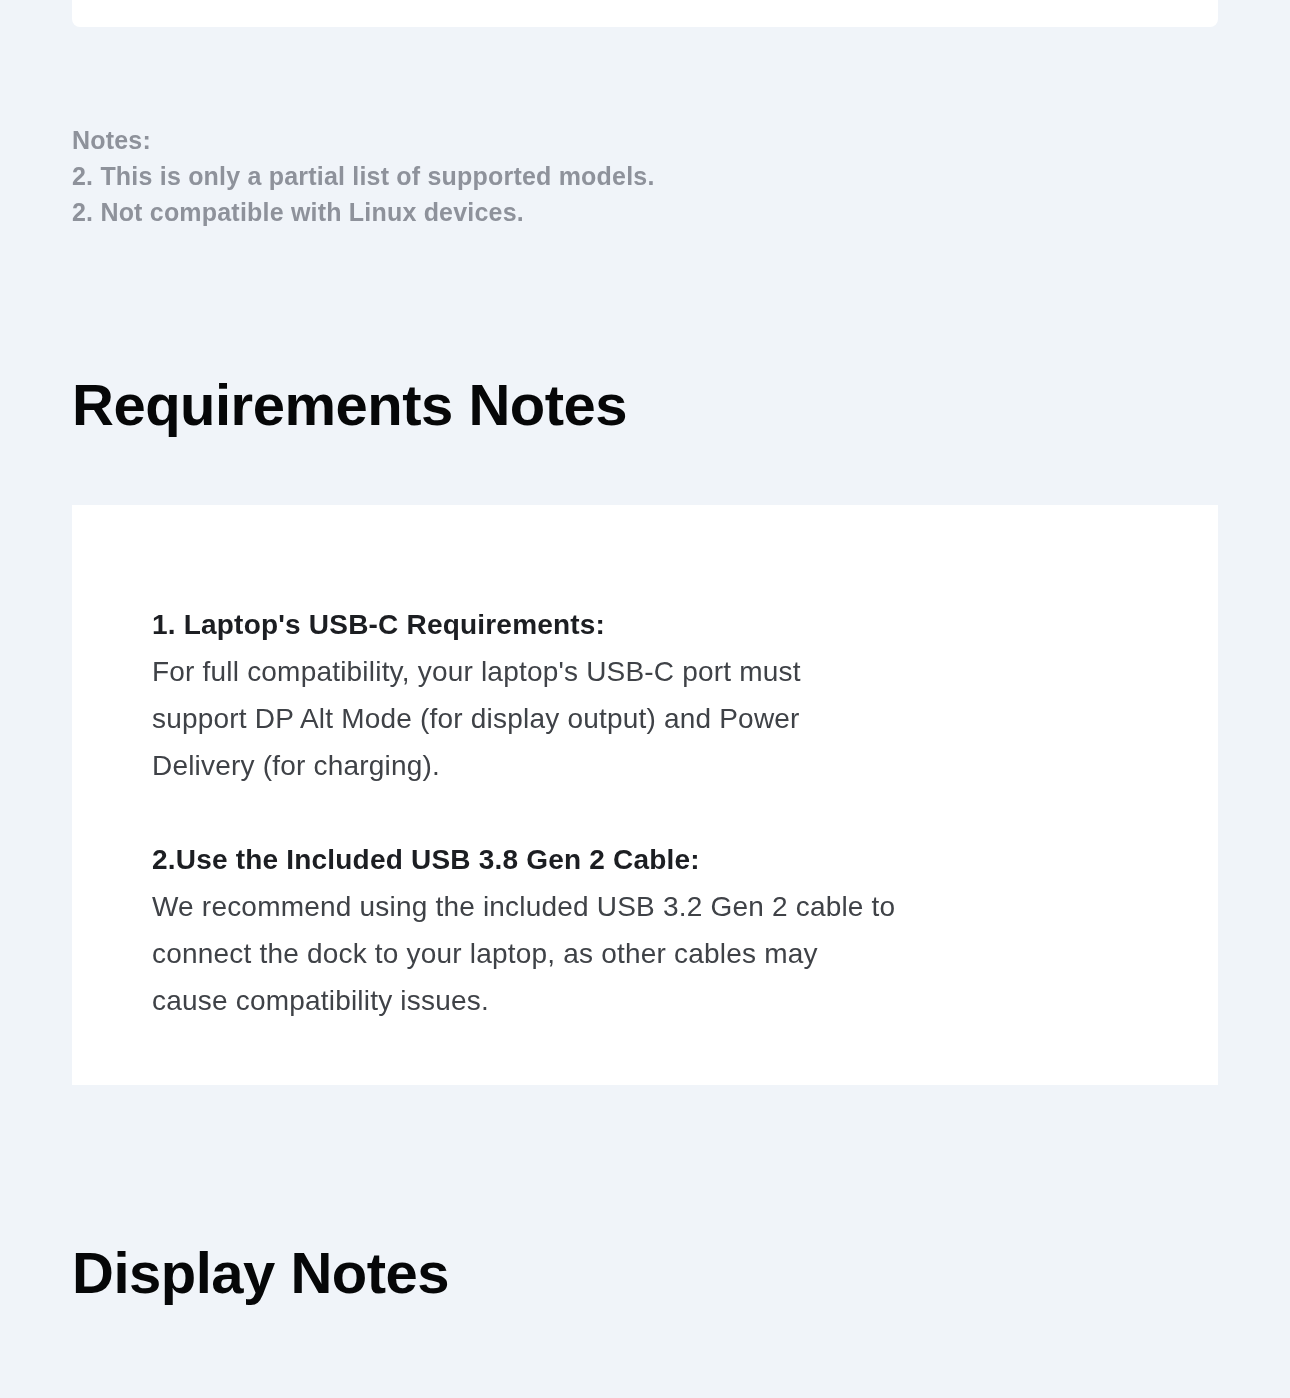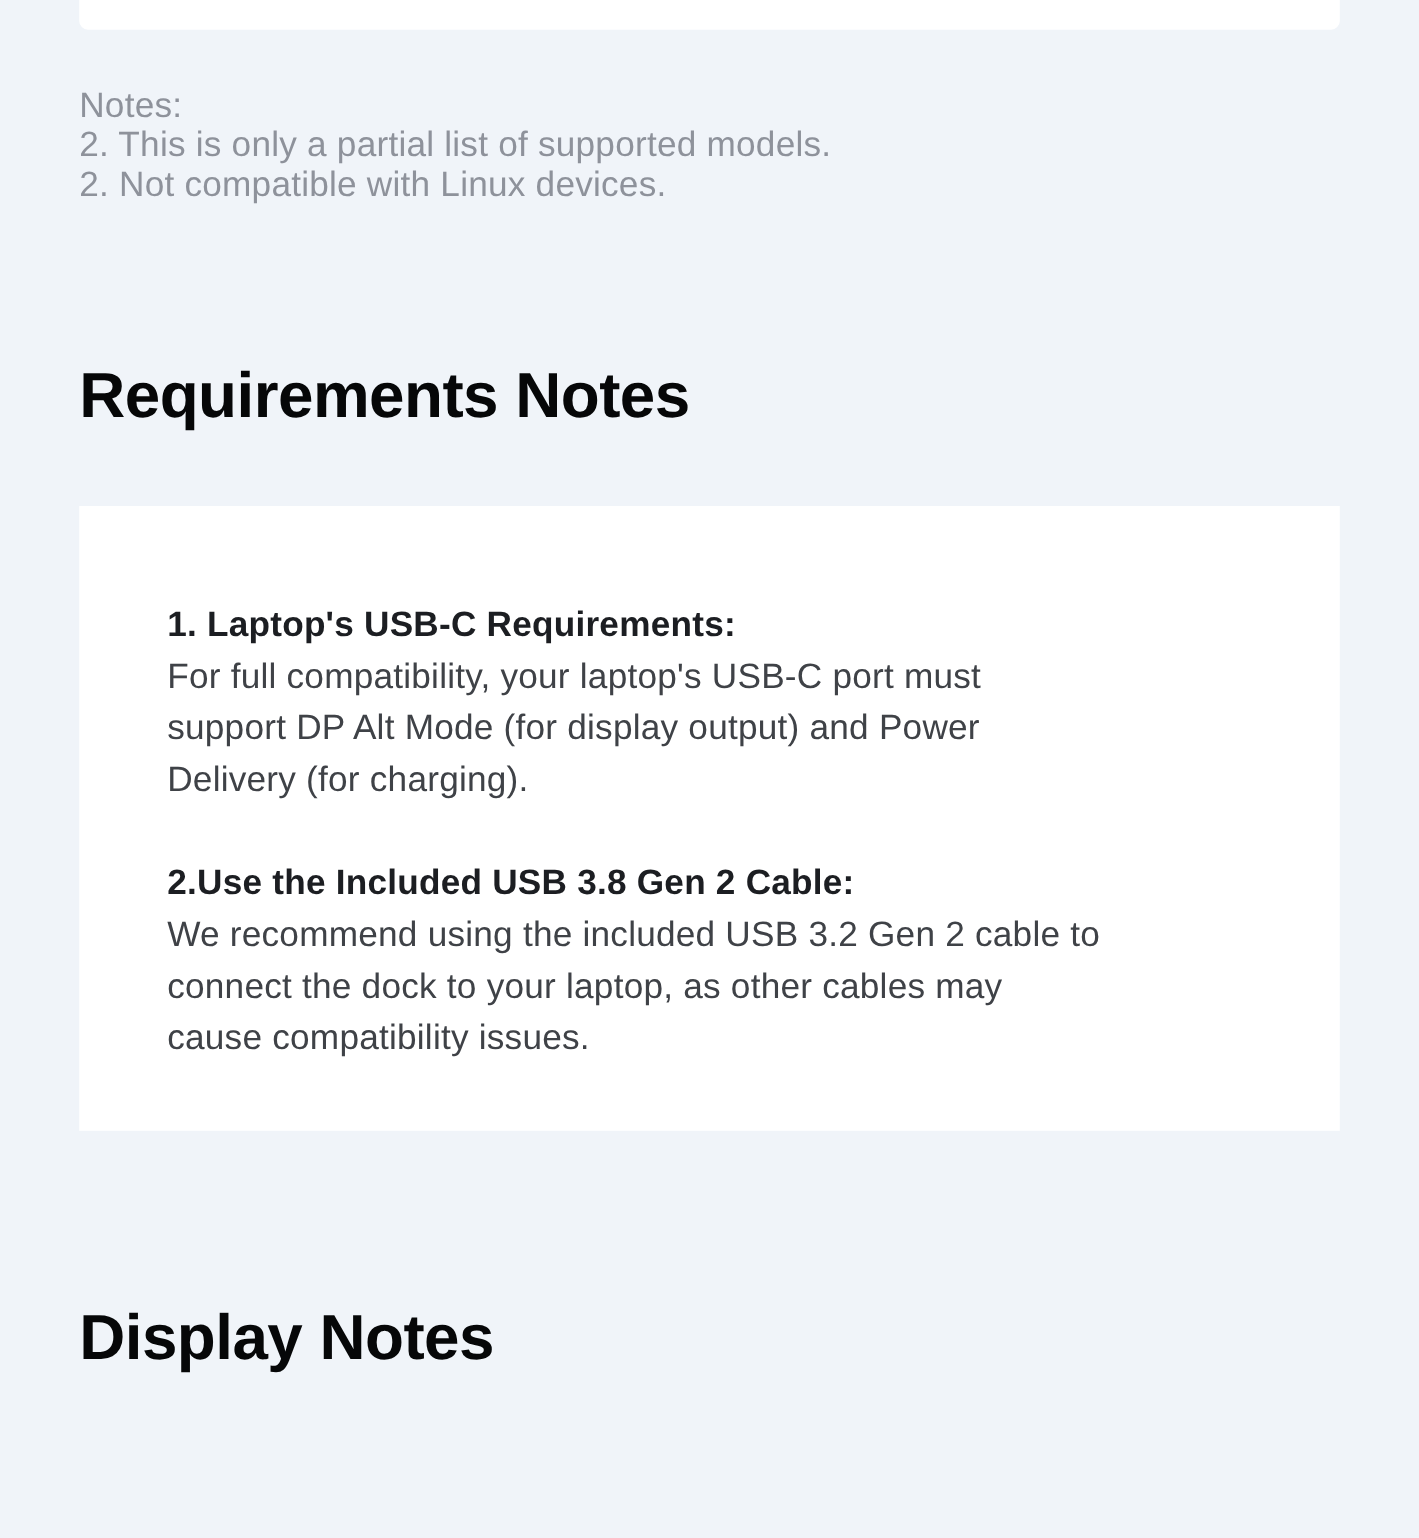--- a/index.html
+++ b/index.html
@@ -17,42 +17,43 @@
     width: 1146px;
     margin: 0 auto;
     position: relative;
   }
   .top-card {
     height: 27px;
     background: #ffffff;
     border-radius: 0 0 8px 8px;
   }
   .notes-block {
-    margin-top: 50px;
-    font-size: 32px;
+    margin-top: 95px;
+    font-size: 25px;
     line-height: 36px;
     color: #8e929b;
     letter-spacing: 0.2px;
+    font-weight: bold;
   }
   .section-title {
     margin: 139px 0 0 0;
     font-size: 58px;
     line-height: 72px;
     font-weight: 700;
     color: #060708;
     letter-spacing: -0.5px;
   }
   .card {
     margin-top: 64px;
     background: #ffffff;
     padding: 84px 80px 61px 80px;
   }
   .note-item {
-    margin: 0 0 47px 0;
-    font-size: 32px;
+    margin: 12px 0 47px 0;
+    font-size: 28px;
     line-height: 47px;
     color: #3f4247;
     letter-spacing: 0.2px;
   }
   .note-item:last-child {
     margin-bottom: 0;
   }
   .item-heading {
     font-weight: 700;
     color: #1c1e22;

